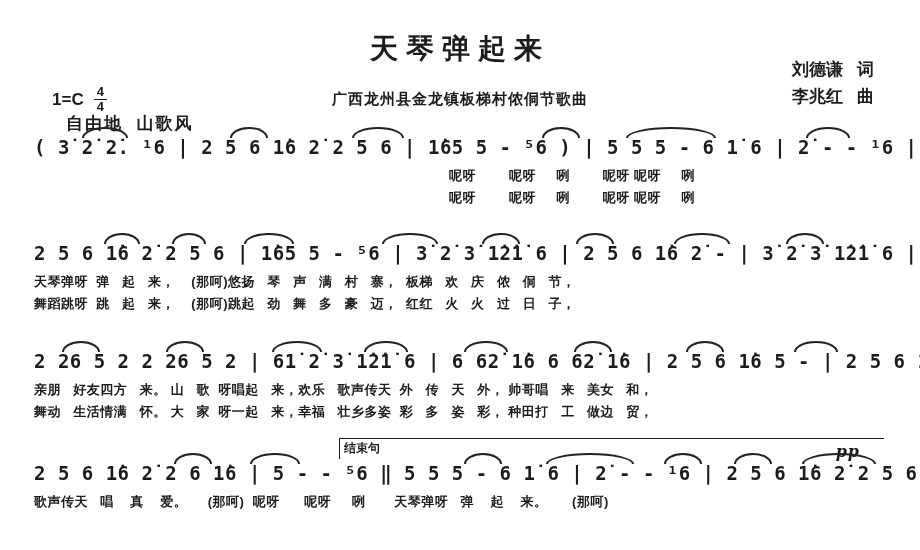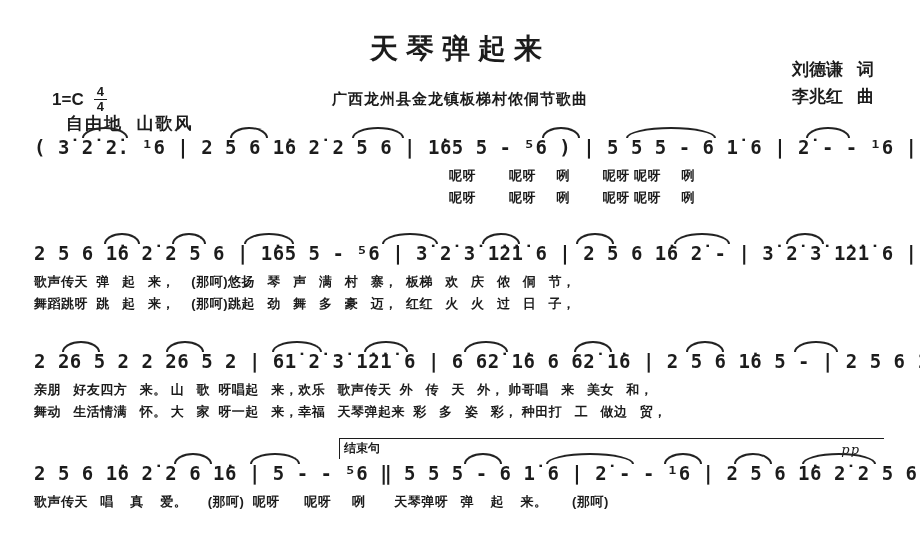--- a/index.html
+++ b/index.html
@@ -64,21 +64,21 @@
     position:absolute;left:305px;top:-24px;
     font-size:12px;font-weight:700;padding:1px 8px 2px 4px;
     border-left:1.5px solid #1c1c1c;border-top:1.5px solid #1c1c1c;
   }
   .ending-rule{
     position:absolute;left:305px;top:-24px;width:545px;height:0;
     border-top:1.5px solid #1c1c1c;
   }
   .dyn-pp{
     position:absolute;right:34px;top:-20px;
-    font-size:13px;font-weight:400;font-style:italic;
+    font-size:16px;font-weight:700;font-style:italic;
     font-family:"DejaVu Serif","Liberation Serif",serif;letter-spacing:1px;
   }
 </style>
 </head>
 <body>
 
 <div class="sheet">
 
   <div class="title">天琴弹起来</div>
   <div class="subtitle">广西龙州县金龙镇板梯村侬侗节歌曲</div>
@@ -112,36 +112,36 @@
   <div class="system sys2">
     <div class="notation">2 5 6 1̇6 2̇ 2 5 6 | 1̇65 5 - ⁵6 | 3̇ 2̇ 3̇ 1̇2̇1̇ 6 | 2 5 6 1̇6 2̇ - | 3̇ 2̇ 3̇ 1̇2̇1̇ 6 | 2 5 6 1̇6 5 - |</div>
     <span class="arc" style="left:70px;width:32px;"></span>
     <span class="arc" style="left:138px;width:30px;"></span>
     <span class="arc" style="left:210px;width:46px;"></span>
     <span class="arc" style="left:348px;width:52px;"></span>
     <span class="arc" style="left:448px;width:34px;"></span>
     <span class="arc" style="left:542px;width:34px;"></span>
     <span class="arc" style="left:640px;width:52px;"></span>
     <span class="arc" style="left:752px;width:34px;"></span>
-    <div class="lyric">歌声传天  弹   起   来，    (那呵)悠扬   琴   声   满   村   寨，  板梯   欢   庆   侬   侗   节，</div>
+    <div class="lyric">天琴弹呀  弹   起   来，    (那呵)悠扬   琴   声   满   村   寨，  板梯   欢   庆   侬   侗   节，</div>
     <div class="lyric">舞蹈跳呀  跳   起   来，    (那呵)跳起   劲   舞   多   豪   迈，  红红   火   火   过   日   子，</div>
   </div>
 
   <div class="system sys3">
     <div class="notation">2 26 5 2 2 26 5 2 | 61̇ 2̇ 3̇ 1̇2̇1̇ 6 | 6 62̇ 1̇6 6 62̇ 1̇6 | 2 5 6 1̇6 5 - | 2 5 6 1̇6 2̇. 3̇ | 5 6 1̇6 2̇ - |</div>
     <span class="arc" style="left:28px;width:34px;"></span>
     <span class="arc" style="left:132px;width:34px;"></span>
     <span class="arc" style="left:238px;width:46px;"></span>
     <span class="arc" style="left:330px;width:40px;"></span>
     <span class="arc" style="left:430px;width:40px;"></span>
     <span class="arc" style="left:540px;width:34px;"></span>
     <span class="arc" style="left:652px;width:34px;"></span>
     <span class="arc" style="left:760px;width:40px;"></span>
     <div class="lyric">亲朋   好友四方   来。 山   歌  呀唱起   来，欢乐   歌声传天  外   传   天   外， 帅哥唱   来   美女   和，</div>
-    <div class="lyric">舞动   生活情满   怀。 大   家  呀一起   来，幸福   天琴弹起来  彩   多   姿   彩， 种田打   工   做边   贸，</div>
+    <div class="lyric">舞动   生活情满   怀。 大   家  呀一起   来，幸福   壮乡多姿  彩   多   姿   彩， 种田打   工   做边   贸，</div>
   </div>
 
   <div class="system sys4">
     <div class="ending-rule"></div>
     <div class="ending-label">结束句</div>
     <div class="dyn-pp">pp</div>
     <div class="notation">2 5 6 1̇6 2̇ 2 6 1̇6 | 5 - - ⁵6 ‖ 5 5 5 - 6 1̇ 6 | 2̇ - - ¹6 | 2 5 6 1̇6 2̇ 2 5 6 | 1̇65 5 - ⁵6 ‖</div>
     <span class="arc" style="left:140px;width:34px;"></span>
     <span class="arc" style="left:216px;width:46px;"></span>
     <span class="arc" style="left:430px;width:34px;"></span>

